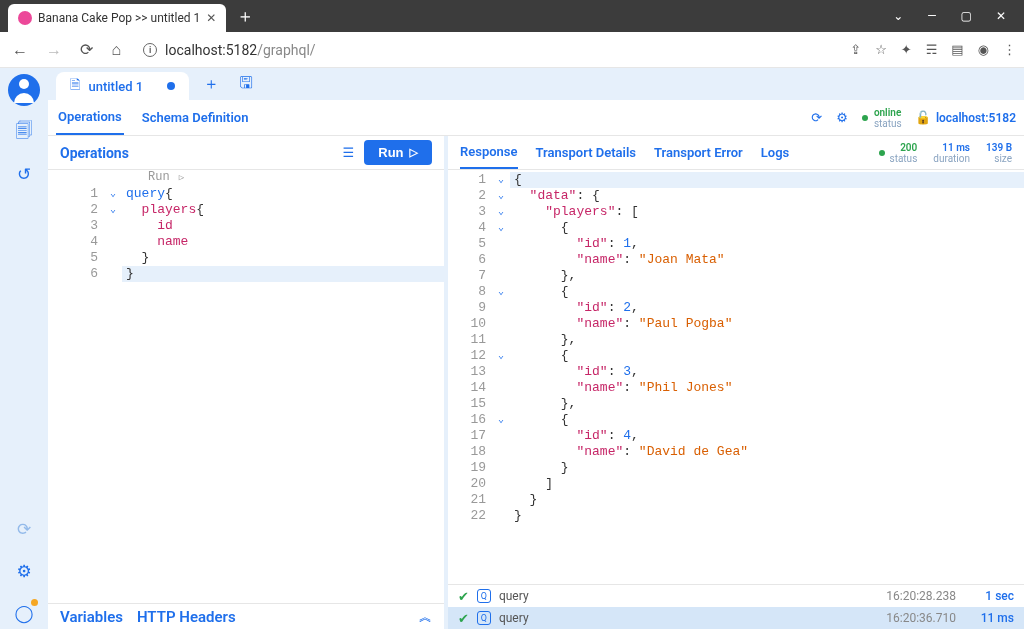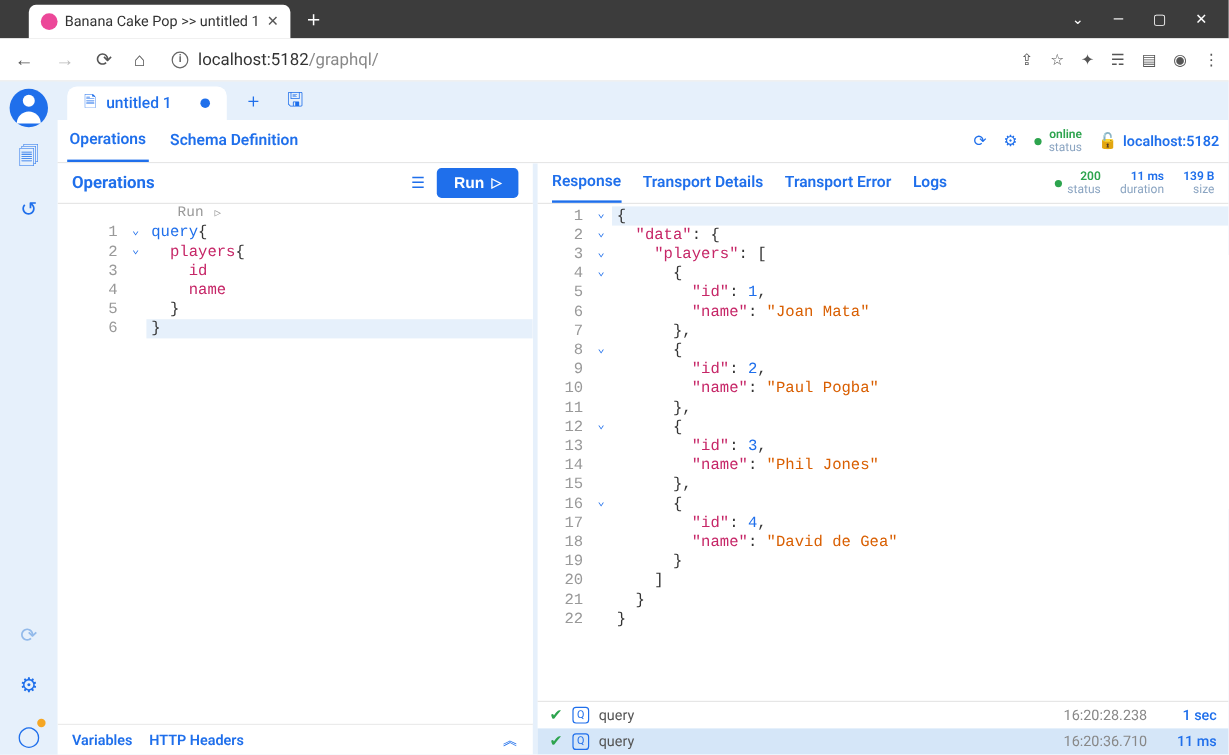--- a/index.html
+++ b/index.html
@@ -1,21 +1,21 @@
 <!DOCTYPE html>
 <html><head>
 <meta charset="utf-8">
 <style>
 * { margin: 0; padding: 0; box-sizing: border-box; }
 body { font-family: -apple-system, BlinkMacSystemFont, "Segoe UI", Roboto, Arial, sans-serif; font-size: 13px; color: #333; width: 1024px; height: 629px; overflow: hidden; background: #fff; }
 .browser-chrome { width: 100%; height: 100%; display: flex; flex-direction: column; }
 
 
 .titlebar { height: 32px; background: #3c3c3c; display: flex; align-items: center; }
-.tab-strip { display: flex; align-items: center; height: 100%; padding-left: 8px; margin-left: 16px; }
+.tab-strip { display: flex; align-items: center; height: 100%; padding-left: 8px; }
 .browser-tab { height: 28px; background: #fff; border-radius: 6px 6px 0 0; display: flex; align-items: center; padding: 0 10px; gap: 6px; min-width: 180px; margin-top: 4px; }
 .tab-favicon { width: 14px; height: 14px; border-radius: 50%; background: #ec4899; }
 .tab-title { font-size: 12px; color: #333; flex: 1; white-space: nowrap; overflow: hidden; }
 .tab-close { font-size: 12px; color: #555; cursor: pointer; }
 .new-tab-btn { color: #fff; font-size: 18px; padding: 0 10px; cursor: pointer; }
 .window-controls { margin-left: auto; display: flex; gap: 24px; padding: 0 18px; color: #fff; }
 .window-controls span { cursor: pointer; font-size: 12px; }
 
 
 .addressbar { height: 36px; background: #fff; display: flex; align-items: center; padding: 0 8px; gap: 10px; border-bottom: 1px solid #e6e6e6; }
@@ -49,21 +49,21 @@
 .doc-tab .dirty-dot { width: 8px; height: 8px; background: #1f6feb; border-radius: 50%; margin-left: 16px; }
 .doc-tab-add, .doc-tab-save { color: #1f6feb; font-size: 16px; padding: 0 6px; cursor: pointer; }
 
 
 .tool-row { height: 36px; background: #fff; border-bottom: 1px solid #e6e6e6; display: flex; align-items: stretch; padding: 0 8px; }
 .tool-tabs { display: flex; gap: 16px; align-items: center; }
 .tool-tab { color: #1f6feb; font-size: 13px; font-weight: 600; padding: 0 2px; cursor: pointer; height: 100%; display: flex; align-items: center; }
 .tool-tab.active { border-bottom: 2px solid #1f6feb; }
 .tool-right { margin-left: auto; display: flex; align-items: center; gap: 14px; }
 .tool-icon { color: #1f6feb; cursor: pointer; }
-.status-pill { display: flex; flex-direction: column; align-items: flex-end; font-size: 10px; line-height: 1.1; }
+.status-pill { display: flex; flex-direction: column; align-items: flex-start; font-size: 10px; line-height: 1.1; }
 .status-pill .val { color: #1f6feb; font-weight: 600; }
 .status-pill .lbl { color: #8aa4c1; }
 .status-pill.green .val { color: #2da44e; }
 .status-pill .dot { width: 6px; height: 6px; background: #2da44e; border-radius: 50%; display: inline-block; margin-right: 2px; }
 .status-group { display: flex; align-items: center; gap: 4px; }
 
 
 .panels { flex: 1; display: flex; background: #fff; overflow: hidden; }
 .panel-left { width: 400px; display: flex; flex-direction: column; border-right: 4px solid #e6f0fb; }
 .panel-right { flex: 1; display: flex; flex-direction: column; }
@@ -117,21 +117,21 @@
 .history-row { height: 22px; display: flex; align-items: center; padding: 0 10px; gap: 8px; font-size: 12px; color: #1f6feb; }
 .history-row.active { background: #d5e6f8; }
 .hist-check { color: #2da44e; font-size: 13px; }
 .hist-icon { width: 14px; height: 14px; border: 1.5px solid #1f6feb; border-radius: 3px; display: inline-flex; align-items: center; justify-content: center; font-size: 9px; }
 .hist-name { flex: 1; color: #555; }
 .hist-time { color: #888; margin-right: 10px; }
 .hist-dur { color: #1f6feb; font-weight: 500; width: 40px; text-align: right; }
 
 
 .left-bottom { height: 26px; display: flex; align-items: center; padding: 0 12px; gap: 14px; border-top: 1px solid #e6e6e6; }
-.left-bottom .bt { color: #1f6feb; font-size: 12px; font-weight: 600; cursor: pointer; }
+.left-bottom .bt { color: #1f6feb; font-size: 15px; font-weight: 600; cursor: pointer; }
 .left-bottom .chev { margin-left: auto; color: #1f6feb; cursor: pointer; }
 </style>
 </head>
 <body>
 
 <div class="browser-chrome">
 
   <div class="titlebar">
     <div class="tab-strip">
       <div class="browser-tab">

